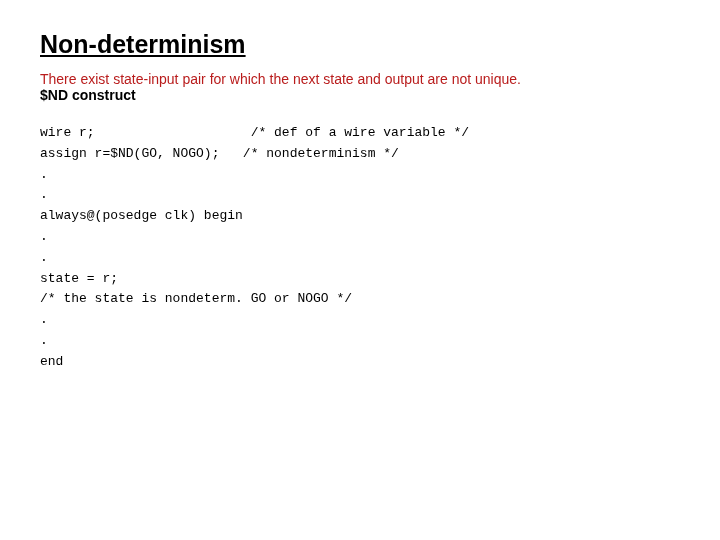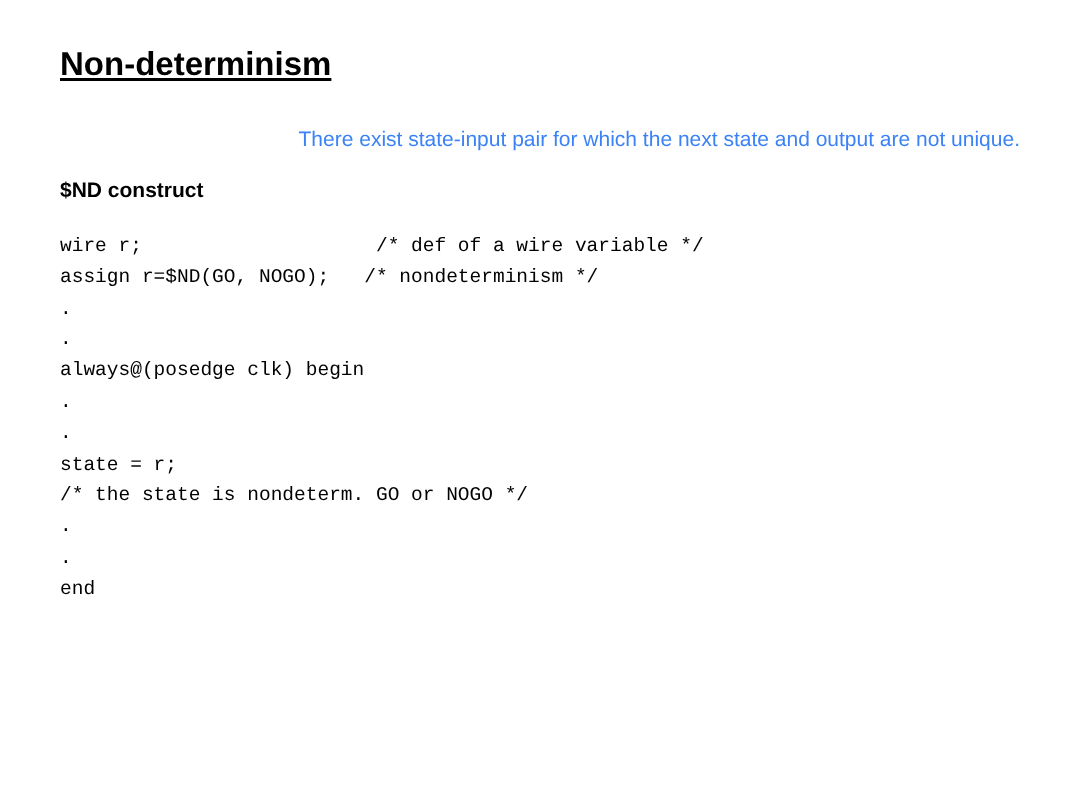--- a/index.html
+++ b/index.html
@@ -10,32 +10,30 @@
 
     body {
       background-color: #ffffff;
       font-family: Arial, Helvetica, sans-serif;
       width: 720px;
       min-height: 540px;
       padding: 30px 40px;
     }
 
     .title {
-      font-size: 22px;
+      font-size: 25px;
       font-weight: bold;
       text-decoration: underline;
-      margin-bottom: 28px;
+      margin-bottom: 12px;
       color: #000000;
     }
 
     .subtitle {
       font-size: 14px;
-      color: #3b82f6;
-      margin-bottom: 18px;
-      text-align: right;
+      color: #b91c1c;
     }
 
     .section-heading {
       font-size: 14px;
       font-weight: bold;
       color: #000000;
       margin-bottom: 14px;
     }
 
     .bullet-list {

